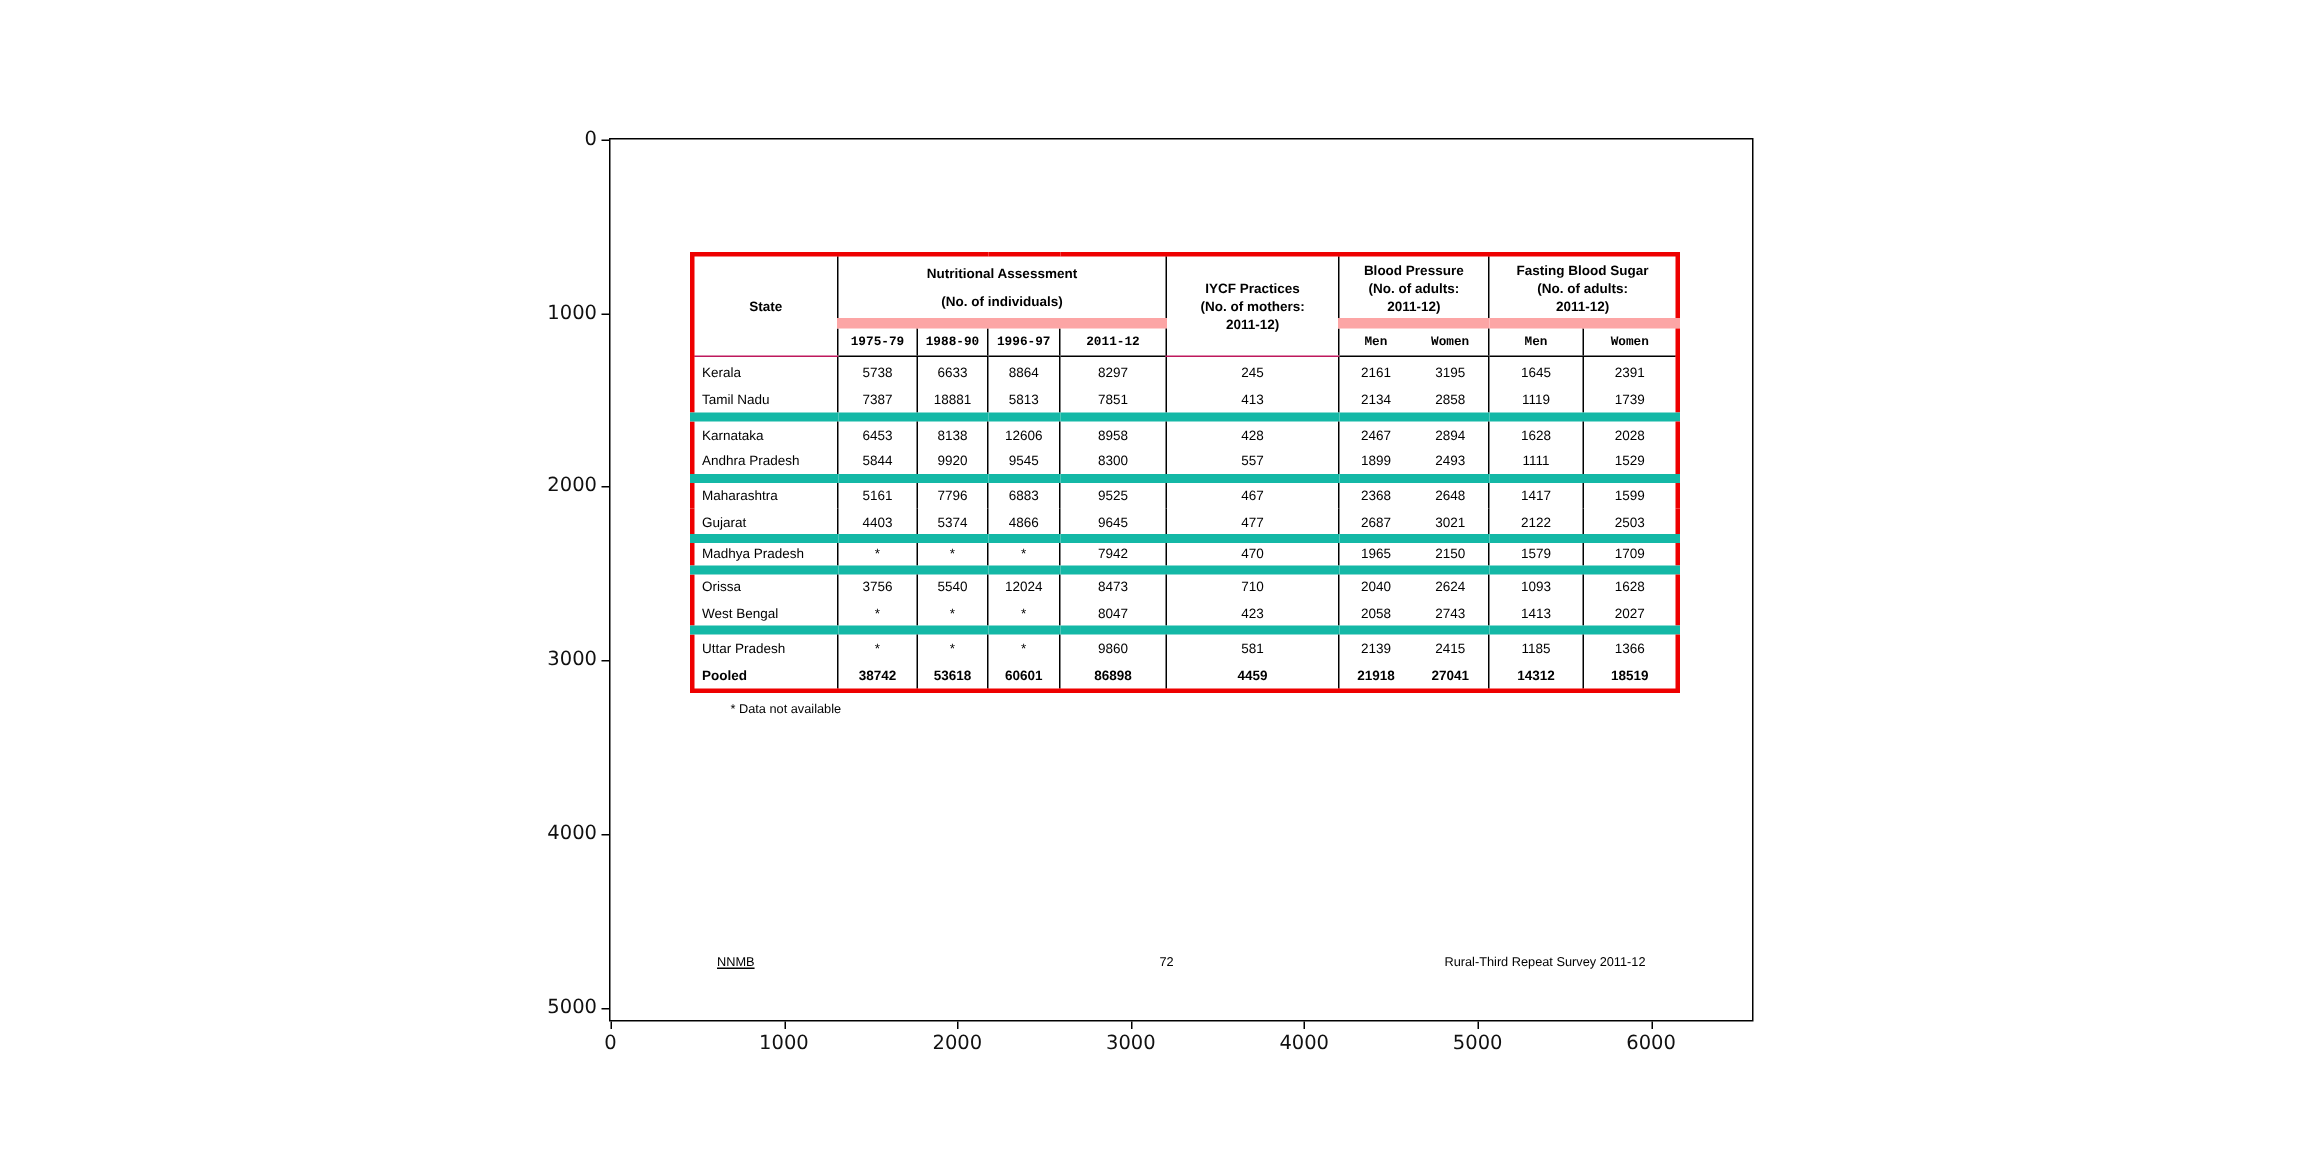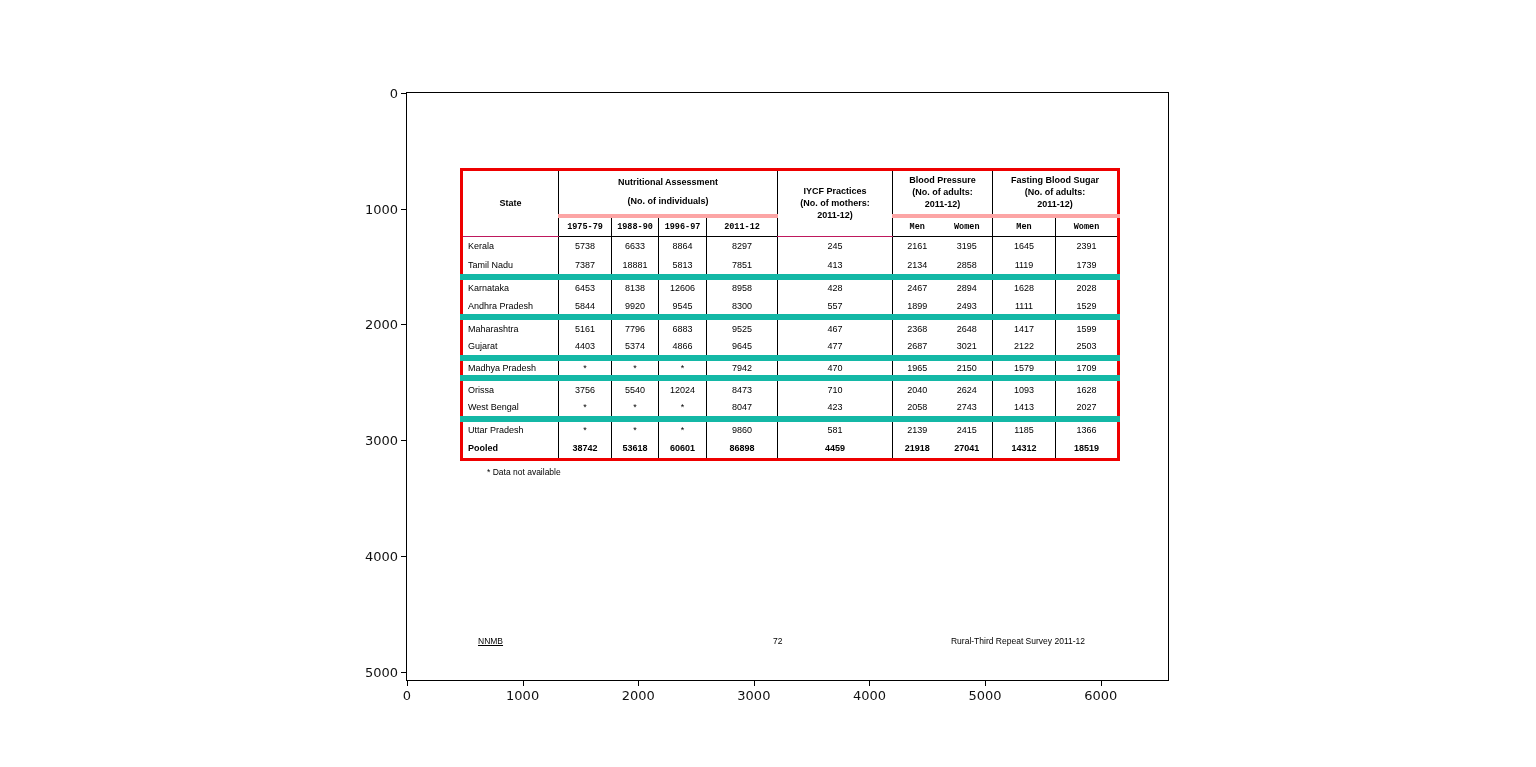--- a/index.html
+++ b/index.html
@@ -25,35 +25,35 @@
   #doc-table { position:absolute; left:53px; top:75px; width:657px;
                border-collapse:collapse; table-layout:fixed;
                border:3px solid #ee0000; }
   #doc-table th, #doc-table td { padding:0; text-align:center; vertical-align:middle;
                font-size:9px; color:#000; overflow:hidden; white-space:nowrap; }
   #doc-table thead th { font-weight:bold; white-space:pre-line; line-height:12px; }
   #doc-table thead tr.main { height:46px; }
   #doc-table thead tr.sub  { height:18px; }
   #doc-table thead tr.sub th { font-size:8.5px; border-bottom:1px solid #000; line-height:18px; white-space:nowrap;font-family:Liberation Mono, monospace; }
   #doc-table .h-state, #doc-table .h-iycf { border-bottom:1px solid #be185d; }
-  #doc-table .span-bottom { border-bottom:4px solid #fca5a5; }
+  #doc-table .span-bottom { border-bottom:7px solid #fca5a5; }
   #doc-table .h-nutri { line-height:19px; }
   #doc-table tbody tr { height:20.3px; }
   #doc-table tbody td.c0 { text-align:left; padding-left:5px; }
   #doc-table .c1,#doc-table .c2,#doc-table .c3,#doc-table .c4,#doc-table .c5,
   #doc-table .c6,#doc-table .c8,#doc-table .c9,
   #doc-table .h-nutri,#doc-table .h-iycf,#doc-table .h-bp,#doc-table .h-fbs { border-left:1px solid #000; }
   #doc-table tbody tr.group-end td { border-bottom:6px solid #14b8a6; }
   #doc-table tbody tr.bold-row td { font-weight:bold; }
 
   #footnote { position:absolute; left:80px; top:374px; font-size:8.5px; }
   #doc-footer { position:absolute; left:53px; top:543px; width:641px; height:12px; font-size:8.5px; }
   #footer-left   { position:absolute; left:18px; top:0;text-decoration:underline; }
   #footer-center { position:absolute; left:313px; top:0; }
-  #footer-right  { position:absolute; right:16px; top:0;padding-left:27px; }
+  #footer-right  { position:absolute; right:4px; top:0;padding-left:27px; }
 </style>
 </head>
 <body>
 
 <div id="figure">
   <div id="axes">
 
 
     <table class="doc" id="doc-table">
       <colgroup>

